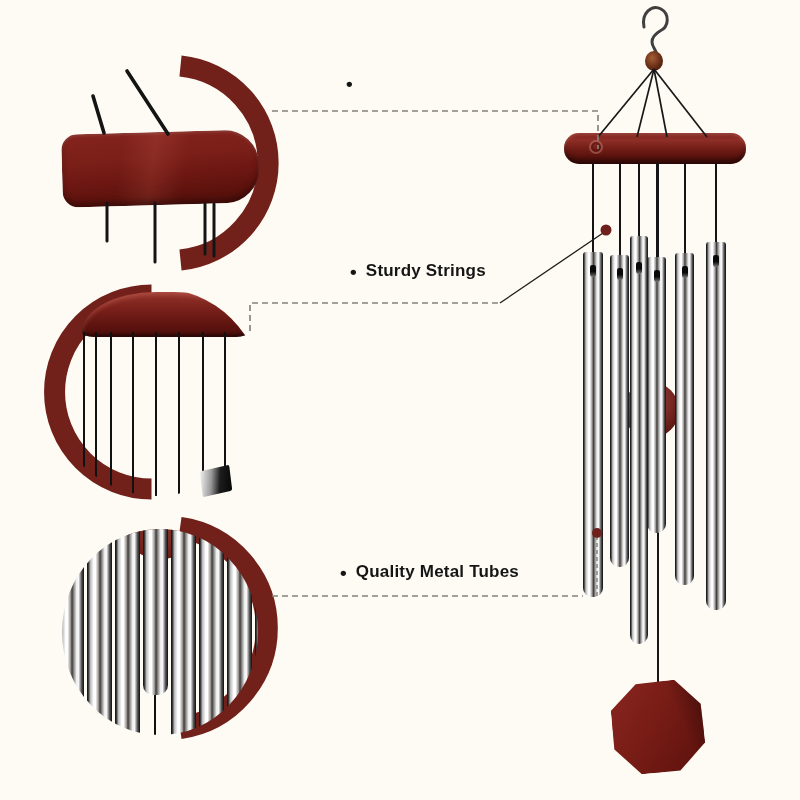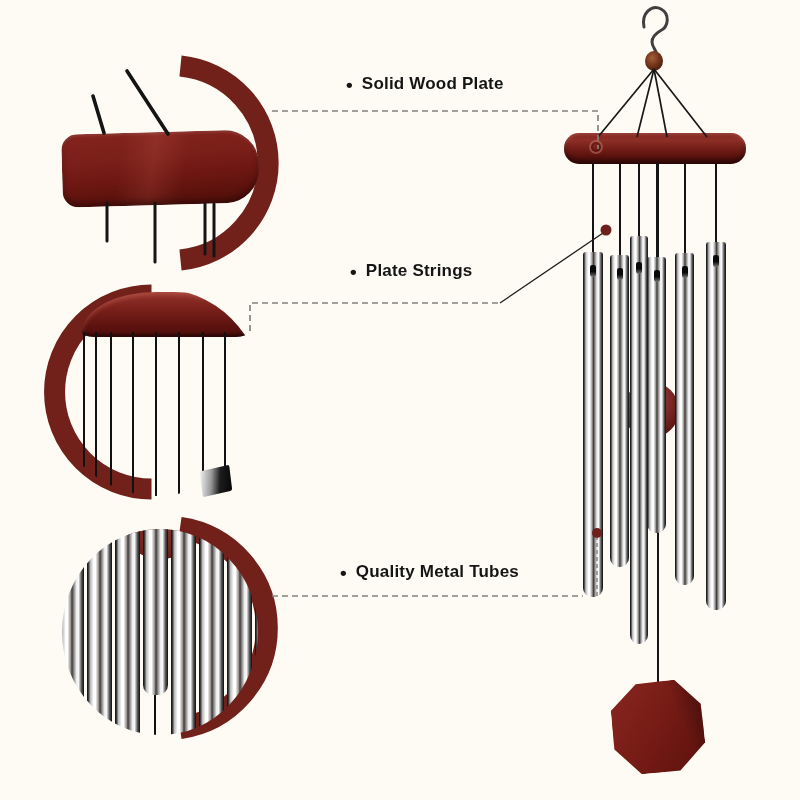--- a/index.html
+++ b/index.html
@@ -190,25 +190,24 @@
     <line x1="500" y1="303" x2="603" y2="233" stroke="#1c1c1c" stroke-width="1.3"></line>
     <circle cx="606" cy="230" r="5.5" fill="#6e211c"></circle>
     <line x1="272" y1="596" x2="583" y2="596" stroke="#85837e" stroke-width="1.7" stroke-dasharray="6 4"></line>
     <line x1="597" y1="596" x2="597" y2="538" stroke="#8f8d88" stroke-width="1.6" stroke-dasharray="4 3"></line>
     <circle cx="597" cy="533" r="5" fill="#6e211c"></circle>
   </svg>
 
   <div class="labels">
     <div class="callout" style="left:346px;top:74px">
       <span class="bullet">•</span>
-      <span>Solid Wood  Plate</span>
     </div>
     <div class="callout" style="left:350px;top:261px">
       <span class="bullet">•</span>
-      <span>Plate Strings</span>
+      <span>Sturdy Strings</span>
     </div>
     <div class="callout" style="left:340px;top:562px">
       <span class="bullet">•</span>
       <span>Quality Metal Tubes</span>
     </div>
   </div>
 
 </div>
 
 </body></html>

